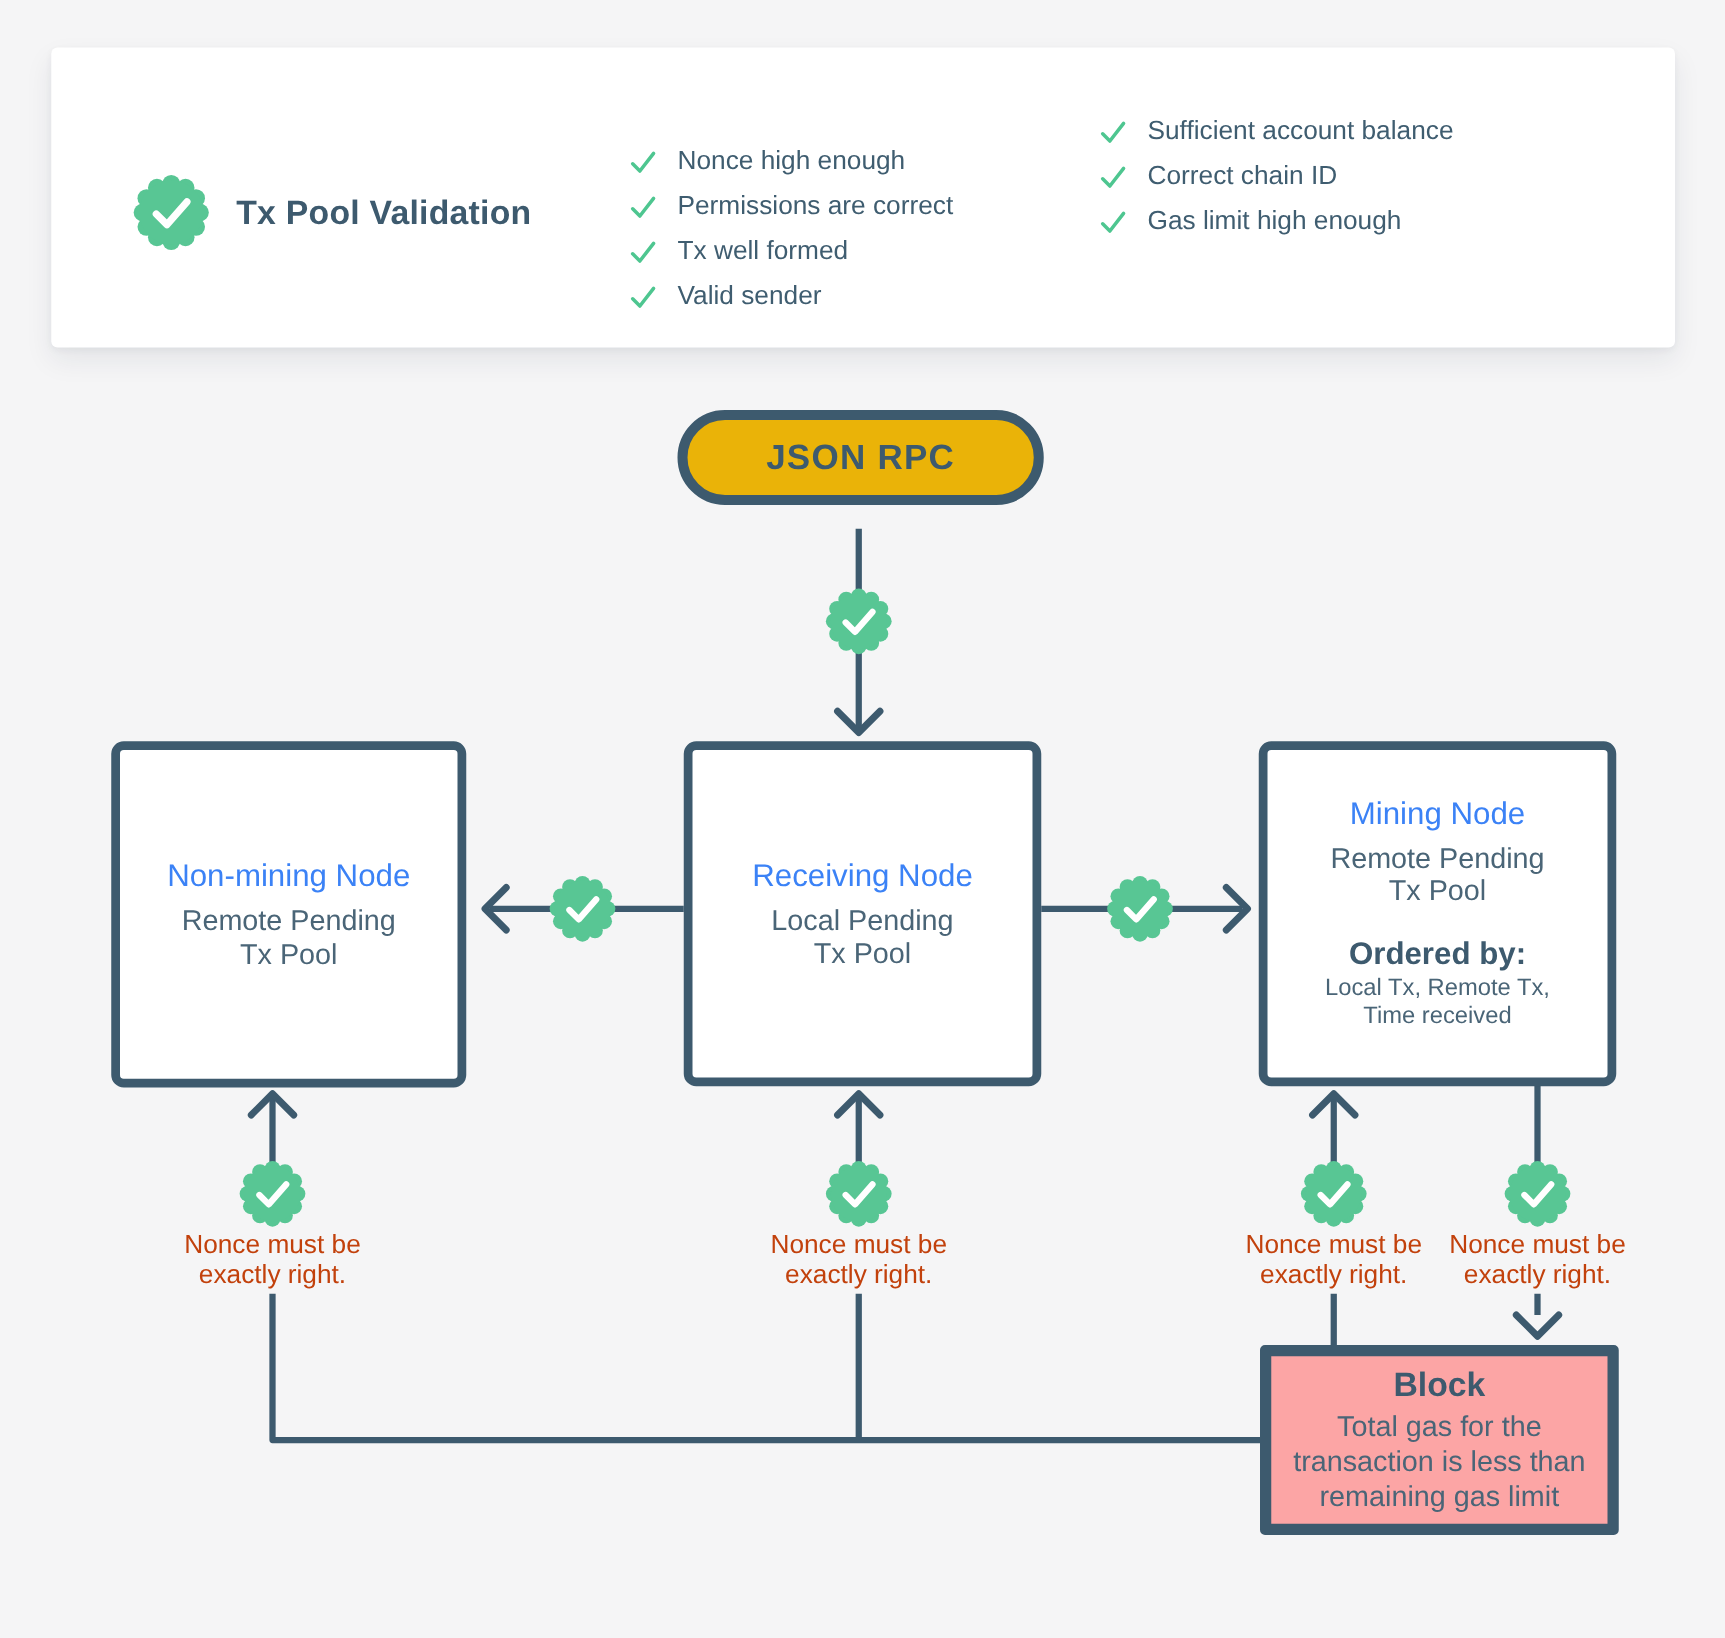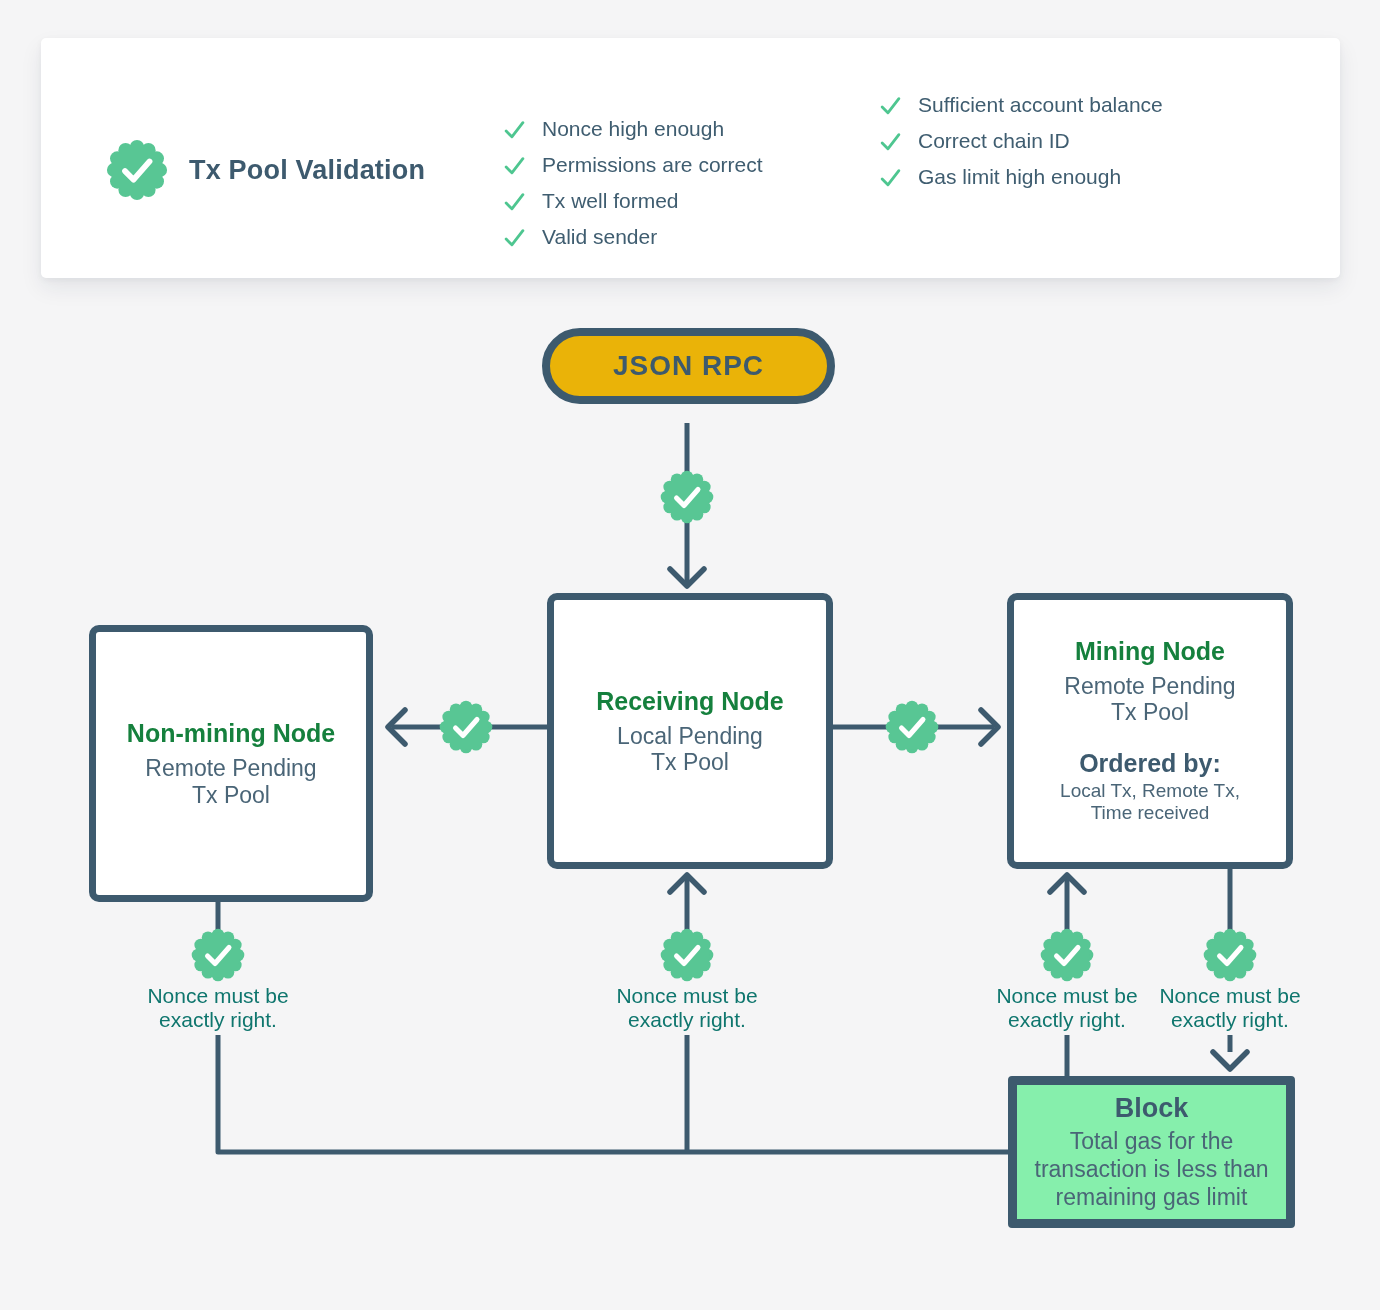--- a/index.html
+++ b/index.html
@@ -36,43 +36,43 @@
     position:absolute; left:542px; top:328px; width:293px; height:76px;
     background:#eab308; border:8px solid #3D5A6E; border-radius:46px;
     display:flex; align-items:center; justify-content:center;
   }
   .pill-label { font-size:28px; font-weight:700; color:#3D5A6E; letter-spacing:1px; }
   .node {
     position:absolute; background:#fff; border:7px solid #3D5A6E; border-radius:10px;
     display:flex; flex-direction:column; align-items:center; justify-content:center;
     text-align:center;
   }
-  .node.non-mining { left:89px;  top:593px; width:284px; height:277px;margin-top:32px; }
+  .node.non-mining { left:89px;  top:593px; width:284px; height:277px; }
   .node.receiving  { left:547px; top:593px; width:286px; height:276px; }
   .node.mining     { left:1007px;top:593px; width:286px; height:276px; }
-  .node-title { font-size:25px; font-weight:700; color:#15803d; }
+  .node-title { font-size:25px; font-weight:400; color:#3b82f6; }
   .node-sub   { font-size:23px; line-height:1.15; color:#4A6577; margin-top:7px; }
   .ordered    { margin-top:23px; }
   .ordered-title { font-size:25px; font-weight:700; color:#3D5A6E; }
   .ordered-body  { font-size:19px; line-height:1.2; color:#4A6577; margin-top:2px; }
   .block-box {
     position:absolute; left:1008px; top:1076px; width:287px; height:152px;
-    background:#86efac; border:9px solid #3D5A6E; border-radius:4px;
+    background:#fca5a5; border:9px solid #3D5A6E; border-radius:4px;
     display:flex; flex-direction:column; align-items:center; justify-content:center;
     text-align:center; padding:0 12px;
   }
   .block-title { font-size:27px; font-weight:700; color:#3D5A6E; }
   .block-body  { font-size:23px; line-height:1.22; color:#4A6577; margin-top:3px; white-space:nowrap; }
   
   .wires { position:absolute; left:0; top:0; pointer-events:none; }
   .badge { position:absolute; width:56px; height:56px; }
   .badge.badge-lg { position:static; width:64px; height:64px; }
   .nonce-note {
     position:absolute; width:240px; top:984px; text-align:center;
-    font-size:21px; line-height:1.16; color:#0f766e;
+    font-size:21px; line-height:1.16; color:#c2410c;
   }
   .nonce-note span { display:block; }
   .note-1 { left:98px; }  .note-2 { left:567px; } .note-3 { left:947px; } .note-4 { left:1110px; }
 </style>
 </head>
 <body>
 
 <svg width="0" height="0" style="position:absolute" aria-hidden="true">
   <defs>
     <g id="seal">

